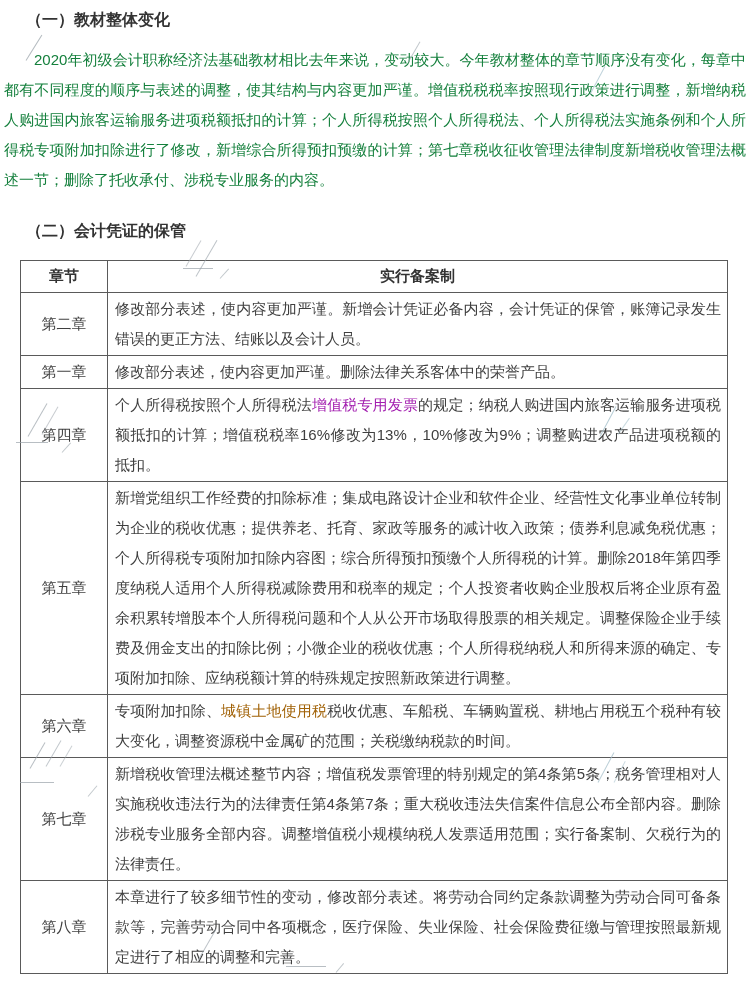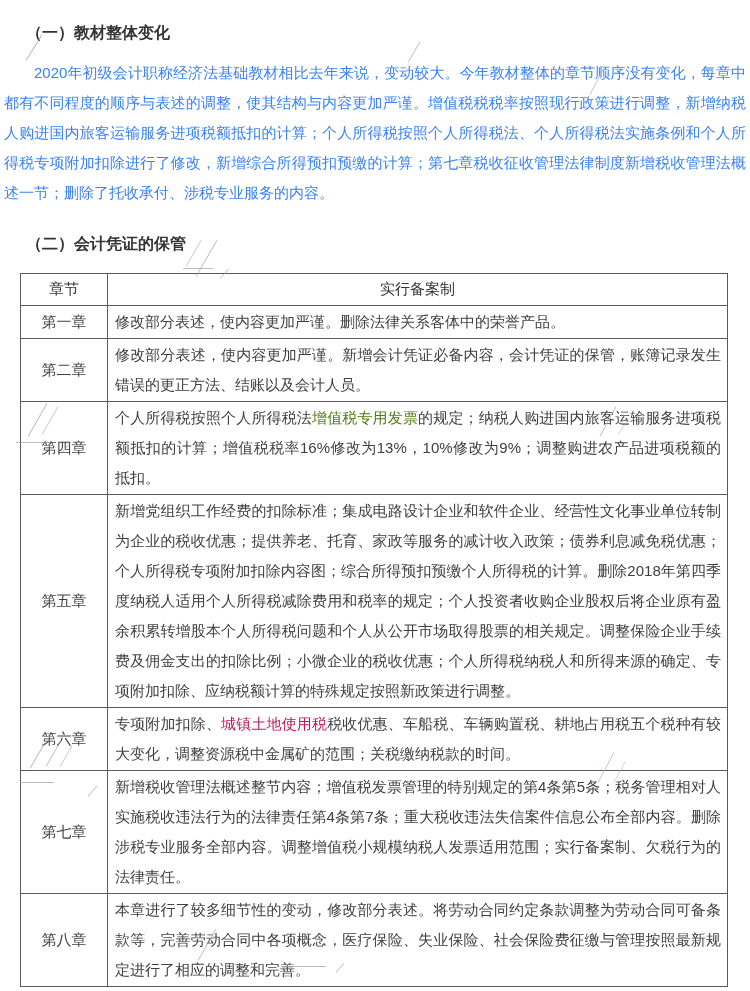--- a/index.html
+++ b/index.html
@@ -2,49 +2,49 @@
 <html><head>
 <meta charset="utf-8">
 <style>
   * { margin:0; padding:0; box-sizing:border-box; }
   html,body { background:#ffffff; }
   body {
     width:750px; height:991px; overflow:hidden;
     font-family:"Liberation Sans","DejaVu Sans",sans-serif;
     color:#3f3f3f;
   }
-  .page { position:relative; width:750px; height:991px; padding-top:22px; background:#fff; }
+  .page { position:relative; width:750px; height:991px; padding-top:9px; background:#fff; }
 
   .sec-heading {
     font-size:16px; font-weight:bold; color:#333;
     margin-left:26px; line-height:22px;
   }
   .intro-para {
     margin:14px 4px 0 4px;
     font-size:15px; line-height:30px;
     text-align:justify; text-indent:30px;
-    color:#3b82f6;
+    color:#15803d;
     word-break:break-all;
   }
   .sec2-heading { margin-top:25px; }
 
   table.changes-table {
     border-collapse:collapse;
     margin:18px 0 0 20px;
     width:708px;
     table-layout:fixed;
     font-size:15px;
     color:#3f3f3f;
   }
   table.changes-table th, table.changes-table td {
     border:1px solid #5a5a5a;
   }
   th.col-chapter, td.chapter-cell { width:87px; text-align:center; }
   table.changes-table th {
-    font-weight:normal; height:32px; font-size:15px;
+    font-weight:bold; height:32px; font-size:15px;
     text-align:center; vertical-align:middle; color:#333;
   }
   td.chapter-cell { vertical-align:middle; font-size:15px; }
   td.changes-cell {
     padding:1px 6px 1px 7px;
     line-height:30px;
     text-align:justify;
     word-break:break-all;
     vertical-align:middle;
   }
@@ -68,38 +68,38 @@
 
   <table class="changes-table">
     <thead>
       <tr>
         <th class="col-chapter">章节</th>
         <th class="col-changes">实行备案制</th>
       </tr>
     </thead>
     <tbody>
         <tr>
+          <td class="chapter-cell">第二章</td>
+          <td class="changes-cell"><span>修改部分表述，使内容更加严谨。新增会计凭证必备内容，会计凭证的保管，账簿记录发生错误的更正方法、结账以及会计人员。</span></td>
+        </tr>
+        <tr>
           <td class="chapter-cell">第一章</td>
           <td class="changes-cell"><span>修改部分表述，使内容更加严谨。删除法律关系客体中的荣誉产品。</span></td>
         </tr>
         <tr>
-          <td class="chapter-cell">第二章</td>
-          <td class="changes-cell"><span>修改部分表述，使内容更加严谨。新增会计凭证必备内容，会计凭证的保管，账簿记录发生错误的更正方法、结账以及会计人员。</span></td>
-        </tr>
-        <tr>
           <td class="chapter-cell">第四章</td>
-          <td class="changes-cell"><span>个人所得税按照个人所得税法</span><span class="term-link" style="color: #4d7c0f;">增值税专用发票</span><span>的规定；纳税人购进国内旅客运输服务进项税额抵扣的计算；增值税税率16%修改为13%，10%修改为9%；调整购进农产品进项税额的抵扣。</span></td>
+          <td class="changes-cell"><span>个人所得税按照个人所得税法</span><span class="term-link" style="color: #a21caf;">增值税专用发票</span><span>的规定；纳税人购进国内旅客运输服务进项税额抵扣的计算；增值税税率16%修改为13%，10%修改为9%；调整购进农产品进项税额的抵扣。</span></td>
         </tr>
         <tr>
           <td class="chapter-cell">第五章</td>
           <td class="changes-cell"><span>新增党组织工作经费的扣除标准；集成电路设计企业和软件企业、经营性文化事业单位转制为企业的税收优惠；提供养老、托育、家政等服务的减计收入政策；债券利息减免税优惠；个人所得税专项附加扣除内容图；综合所得预扣预缴个人所得税的计算。删除2018年第四季度纳税人适用个人所得税减除费用和税率的规定；个人投资者收购企业股权后将企业原有盈余积累转增股本个人所得税问题和个人从公开市场取得股票的相关规定。调整保险企业手续费及佣金支出的扣除比例；小微企业的税收优惠；个人所得税纳税人和所得来源的确定、专项附加扣除、应纳税额计算的特殊规定按照新政策进行调整。</span></td>
         </tr>
         <tr>
           <td class="chapter-cell">第六章</td>
-          <td class="changes-cell"><span>专项附加扣除、</span><span class="term-link" style="color: #be185d;">城镇土地使用税</span><span>税收优惠、车船税、车辆购置税、耕地占用税五个税种有较大变化，调整资源税中金属矿的范围；关税缴纳税款的时间。</span></td>
+          <td class="changes-cell"><span>专项附加扣除、</span><span class="term-link" style="color: #a16207;">城镇土地使用税</span><span>税收优惠、车船税、车辆购置税、耕地占用税五个税种有较大变化，调整资源税中金属矿的范围；关税缴纳税款的时间。</span></td>
         </tr>
         <tr>
           <td class="chapter-cell">第七章</td>
           <td class="changes-cell"><span>新增税收管理法概述整节内容；增值税发票管理的特别规定的第4条第5条；税务管理相对人实施税收违法行为的法律责任第4条第7条；重大税收违法失信案件信息公布全部内容。删除涉税专业服务全部内容。调整增值税小规模纳税人发票适用范围；实行备案制、欠税行为的法律责任。</span></td>
         </tr>
         <tr>
           <td class="chapter-cell">第八章</td>
           <td class="changes-cell"><span>本章进行了较多细节性的变动，修改部分表述。将劳动合同约定条款调整为劳动合同可备条款等，完善劳动合同中各项概念，医疗保险、失业保险、社会保险费征缴与管理按照最新规定进行了相应的调整和完善。</span></td>
         </tr>
       </tbody>

